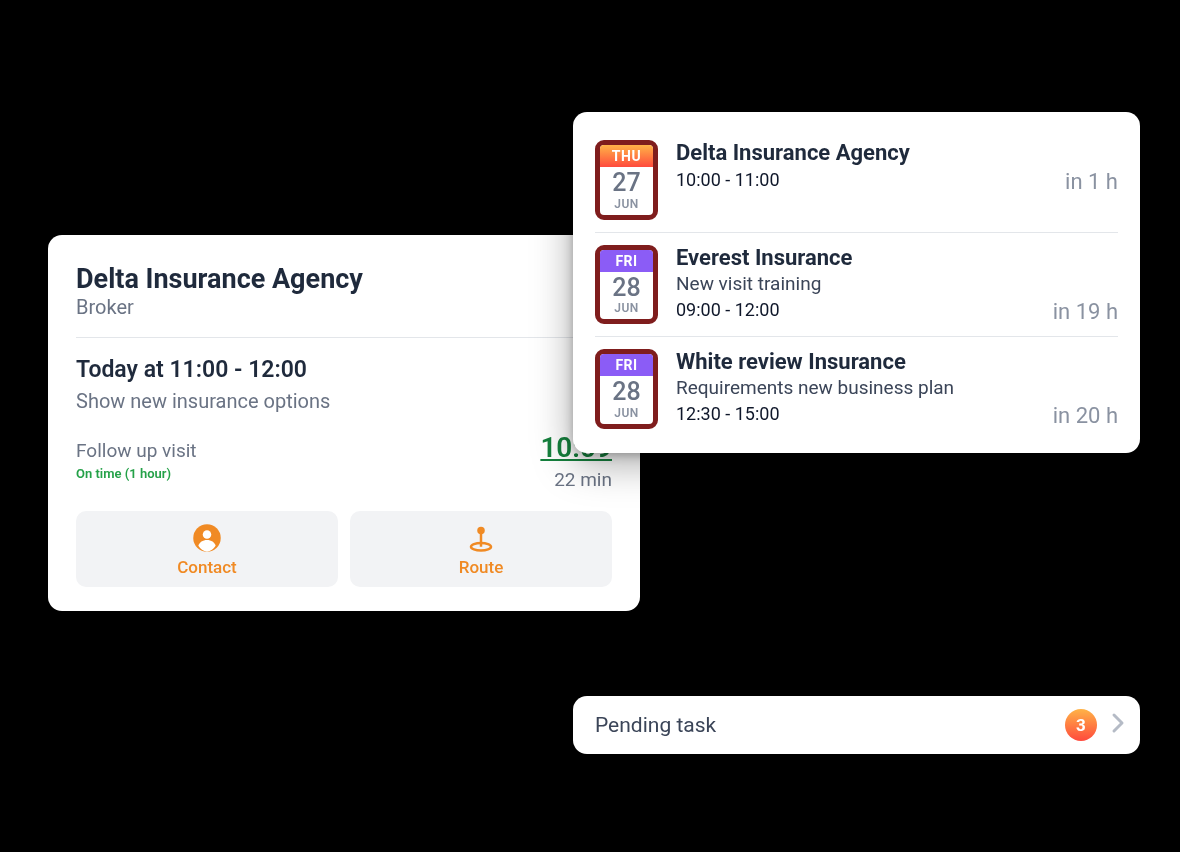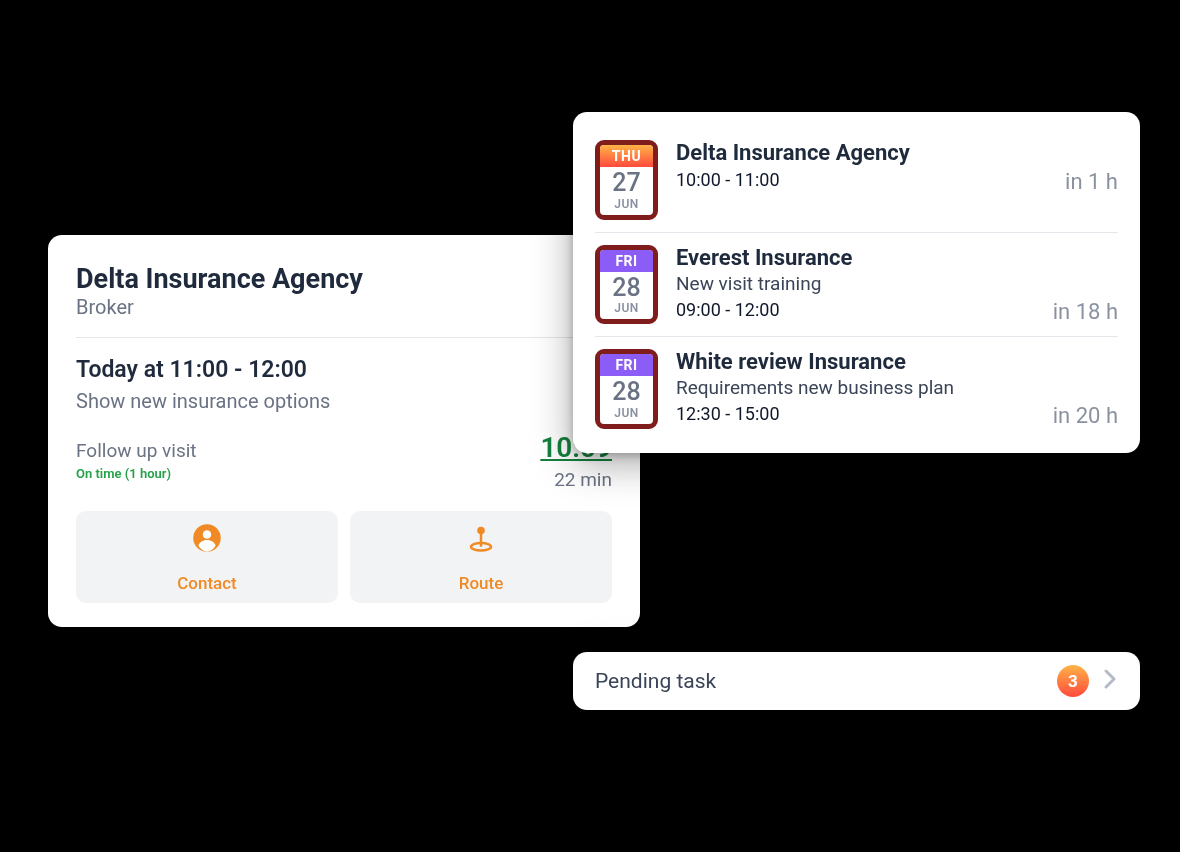--- a/index.html
+++ b/index.html
@@ -83,21 +83,21 @@
       margin-top: 20px;
     }
     .action-btn {
       flex: 1;
       background: #f2f3f5;
       border-radius: 10px;
       padding: 12px 0 10px;
       display: flex;
       flex-direction: column;
       align-items: center;
-      gap: 16px;
+      gap: 0;
       cursor: pointer;
     }
     .action-btn svg { width: 30px; height: 30px; }
     .action-label {
       font-size: 17px;
       font-weight: 500;
       color: #f08a24;
     }
 
     
@@ -174,26 +174,26 @@
       color: #0f172a;
     }
     .sched-eta {
       font-size: 22px;
       color: #8a92a1;
     }
 
     
     .pending-card {
       left: 573px;
-      top: 652px;
+      top: 696px;
       width: 567px;
       height: 58px;
       display: flex;
       align-items: center;
-      padding: 0 23px 0 22px;
+      padding: 0 15px 0 22px;
       gap: 14px;
     }
     .pending-label {
       flex: 1;
       font-size: 21px;
       color: #3b4558;
     }
     .badge {
       width: 32px;
       height: 32px;
@@ -275,21 +275,21 @@
     <div class="date-chip">
       <div class="dow">FRI</div>
       <div class="day">28</div>
       <div class="mon">JUN</div>
     </div>
     <div class="sched-body">
       <div class="sched-title">Everest Insurance</div>
       <div class="sched-subject">New visit training</div>
       <div class="sched-footer">
         <div class="sched-range">09:00 - 12:00</div>
-        <div class="sched-eta">in 18 h</div>
+        <div class="sched-eta">in 19 h</div>
       </div>
     </div>
   </div>
 
   <div class="sched-item">
     <div class="date-chip">
       <div class="dow">FRI</div>
       <div class="day">28</div>
       <div class="mon">JUN</div>
     </div>

